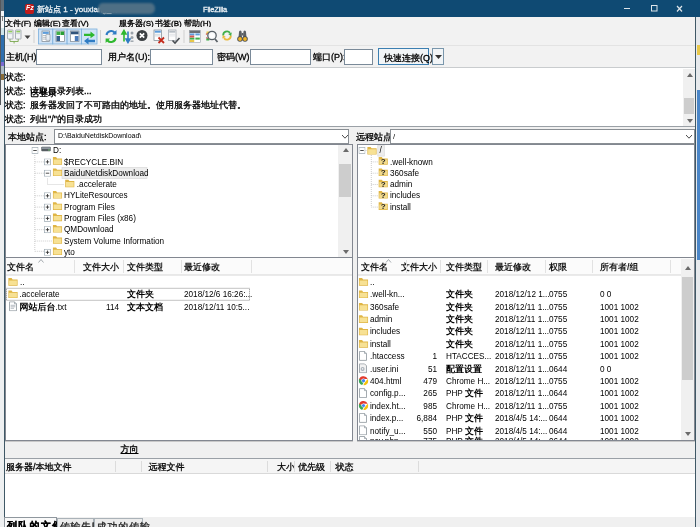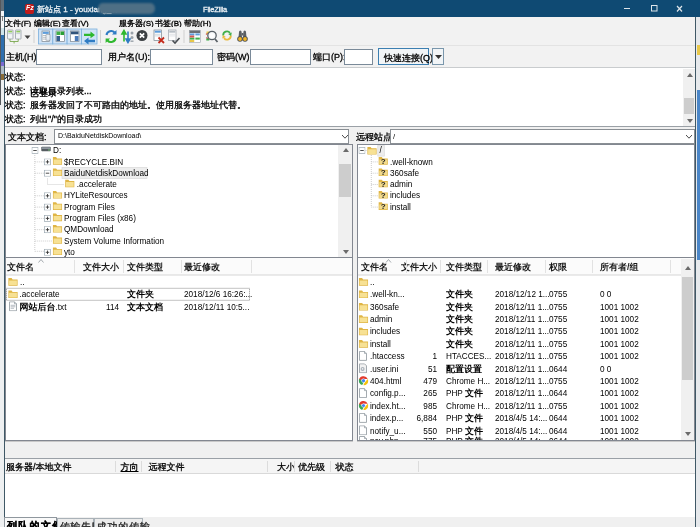--- a/index.html
+++ b/index.html
@@ -250,21 +250,21 @@
   <div class="abs" style="left:683px;top:69px;width:12px;height:57px;background:#f0f0f0;"></div>
   <svg class="abs" style="left:686.5px;top:73px;" width="6" height="4">
       <path d="M0 4 L3 0 L6 4 Z" fill="#6a6a6a"></path>
     </svg>
   <div class="abs" style="left:684px;top:98px;width:10px;height:16px;background:#cdcdcd;"></div>
   <svg class="abs" style="left:686.5px;top:119px;" width="6" height="4">
       <path d="M0 0 L3 4 L6 0 Z" fill="#6a6a6a"></path>
     </svg>
 
   <div class="abs" style="left:5px;top:127px;width:690px;height:16.5px;background:#f0f0f0;"></div>
-  <div class="txt" style="left:8px;top:130.5px;">文本文档:</div>
+  <div class="txt" style="left:8px;top:130.5px;">本地站点:</div>
   <div class="abs" style="left:54px;top:128.5px;width:295px;height:15.5px;background:#fff;border:1px solid #8a8f94;"></div>
   <div class="lat" style="left:58px;top:132px;font-size:7px;">D:\BaiduNetdiskDownload\</div>
   <svg class="abs" style="left:341.5px;top:134.5px;" width="6" height="4">
       <path d="M0 0 L3 3.2 L6 0" stroke="#4a4a4a" fill="none"></path>
     </svg>
   <div class="txt" style="left:356px;top:130.5px;">远程站点:</div>
   <div class="abs" style="left:389.5px;top:128.5px;width:305px;height:15.5px;background:#fff;border:1px solid #8a8f94;"></div>
   <div class="lat" style="left:393px;top:131.5px;font-size:7.5px;">/</div>
   <svg class="abs" style="left:686px;top:134.5px;" width="6" height="4">
       <path d="M0 0 L3 3.2 L6 0" stroke="#4a4a4a" fill="none"></path>
@@ -546,21 +546,21 @@
   <svg class="abs" style="left:684.5px;top:431.5px;" width="6" height="4">
       <path d="M0 0 L3 4 L6 0 Z" fill="#6a6a6a"></path>
     </svg>
 
   <div class="abs" style="left:5px;top:441px;width:348px;height:14px;background:#f0f0f0;border-top:1px solid #c8c8c8;"></div>
   <div class="abs" style="left:357px;top:441px;width:338px;height:14px;background:#f0f0f0;border-top:1px solid #c8c8c8;"></div>
 
   <div class="abs" style="left:5px;top:458px;width:690px;height:59px;background:#fff;border-top:1px solid #9aa0a6;"></div>
   <div class="abs" style="left:5px;top:459px;width:690px;height:15px;background:#f5f5f5;border-bottom:1px solid #d9d9d9;"></div>
   <div class="txt" style="left:6px;top:461px;">服务器/本地文件</div>
-  <div class="txt" style="left:120.5px;top:461px;text-decoration:underline;">方向</div>
+  <div class="txt" style="left:120.5px;top:443px;text-decoration:underline;">方向</div>
   <div class="txt" style="left:148.5px;top:461px;">远程文件</div>
   <div class="txt" style="left:277px;top:461px;">大小</div>
   <div class="txt" style="left:298px;top:461px;">优先级</div>
   <div class="txt" style="left:335.5px;top:461px;">状态</div>
   <div class="abs" style="left:114.8px;top:461px;width:1px;height:11px;background:#dcdcdc;"></div>
   <div class="abs" style="left:141.2px;top:461px;width:1px;height:11px;background:#dcdcdc;"></div>
   <div class="abs" style="left:266.5px;top:461px;width:1px;height:11px;background:#dcdcdc;"></div>
   <div class="abs" style="left:294px;top:461px;width:1px;height:11px;background:#dcdcdc;"></div>
   <div class="abs" style="left:330px;top:461px;width:1px;height:11px;background:#dcdcdc;"></div>
   <div class="abs" style="left:418px;top:461px;width:1px;height:11px;background:#dcdcdc;"></div>

